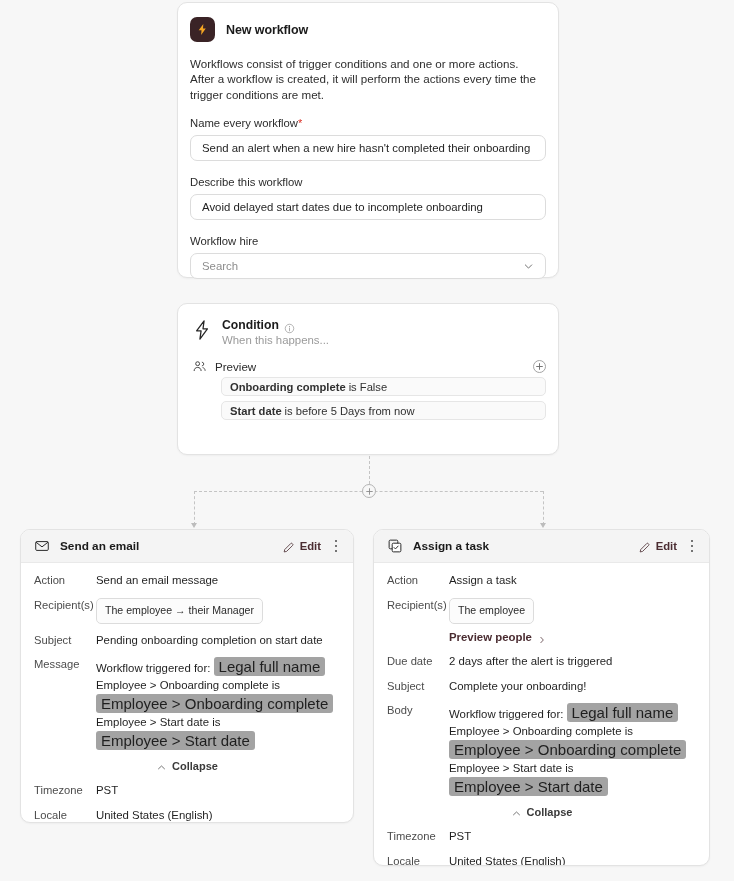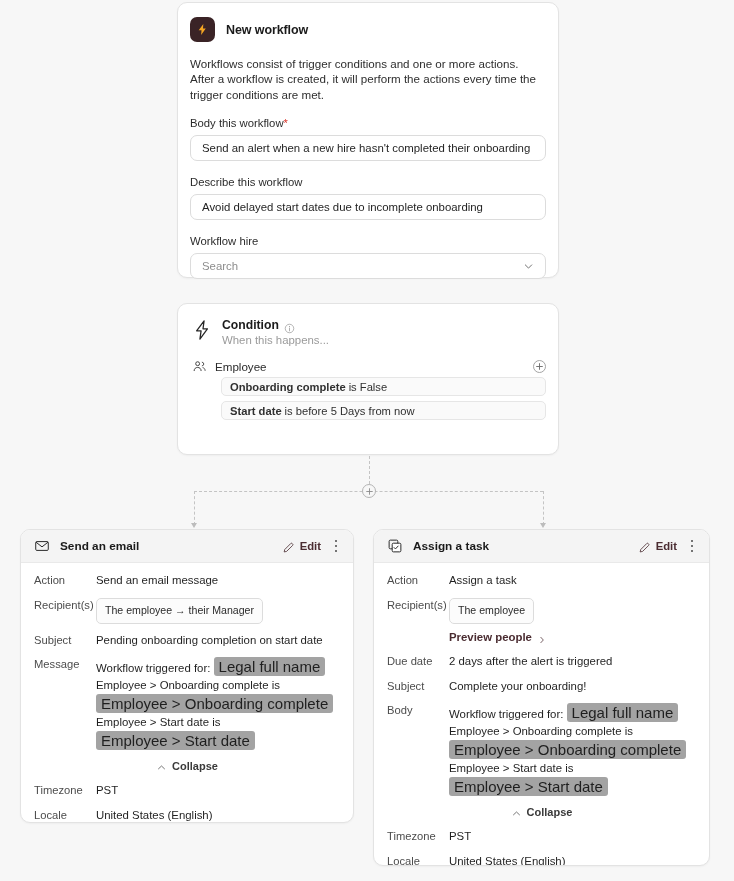--- a/index.html
+++ b/index.html
@@ -206,21 +206,21 @@
           <path d="M13.5 2 5 13.5h5.2L9.5 22 18 10.2h-5.1L13.5 2z" fill="#f5a623"></path>
         </svg>
       </span>
       <span class="wf-title">New workflow</span>
     </div>
 
     <div class="wf-desc">Workflows consist of trigger conditions and one or more actions. After a workflow is created, it will perform the actions every time the trigger conditions are met.</div>
 
     <div class="field">
       <div class="field-label">
-        <span>Body this workflow</span><span class="req">*</span>
+        <span>Name every workflow</span><span class="req">*</span>
       </div>
       <div class="input">
         <span>Send an alert when a new hire hasn't completed their onboarding</span>
       </div>
     </div>
 
     <div class="field">
       <div class="field-label">Describe this workflow</div>
       <div class="input">
         <span>Avoid delayed start dates due to incomplete onboarding</span>
@@ -265,21 +265,21 @@
 
     <div class="emp-row">
       <span class="emp-ico">
         <svg width="15" height="15" viewBox="0 0 24 24" aria-hidden="true">
           <circle cx="9" cy="7.5" r="3.1" fill="none" stroke="#3a3a3a" stroke-width="1.5"></circle>
           <path d="M3.4 18.6c0-3.1 2.5-5.1 5.6-5.1s5.6 2 5.6 5.1" fill="none" stroke="#3a3a3a" stroke-width="1.5" stroke-linecap="round"></path>
           <path d="M16.4 5.1a3 3 0 0 1 0 5.9" fill="none" stroke="#3a3a3a" stroke-width="1.4" stroke-linecap="round"></path>
           <path d="M17.6 13.9c2.1.5 3.4 2.1 3.4 4.4" fill="none" stroke="#3a3a3a" stroke-width="1.4" stroke-linecap="round"></path>
         </svg>
       </span>
-      <span class="emp-label">Employee</span>
+      <span class="emp-label">Preview</span>
       <span class="plus-btn">
         <svg width="15" height="15" viewBox="0 0 24 24" aria-hidden="true">
           <circle cx="12" cy="12" r="9.6" fill="none" stroke="#9e9e9e" stroke-width="1.5"></circle>
           <path d="M12 7.4v9.2M7.4 12h9.2" stroke="#6d6d6d" stroke-width="1.5" stroke-linecap="round"></path>
         </svg>
       </span>
     </div>
 
     <div class="cond-list">
       <div class="cond-item">

